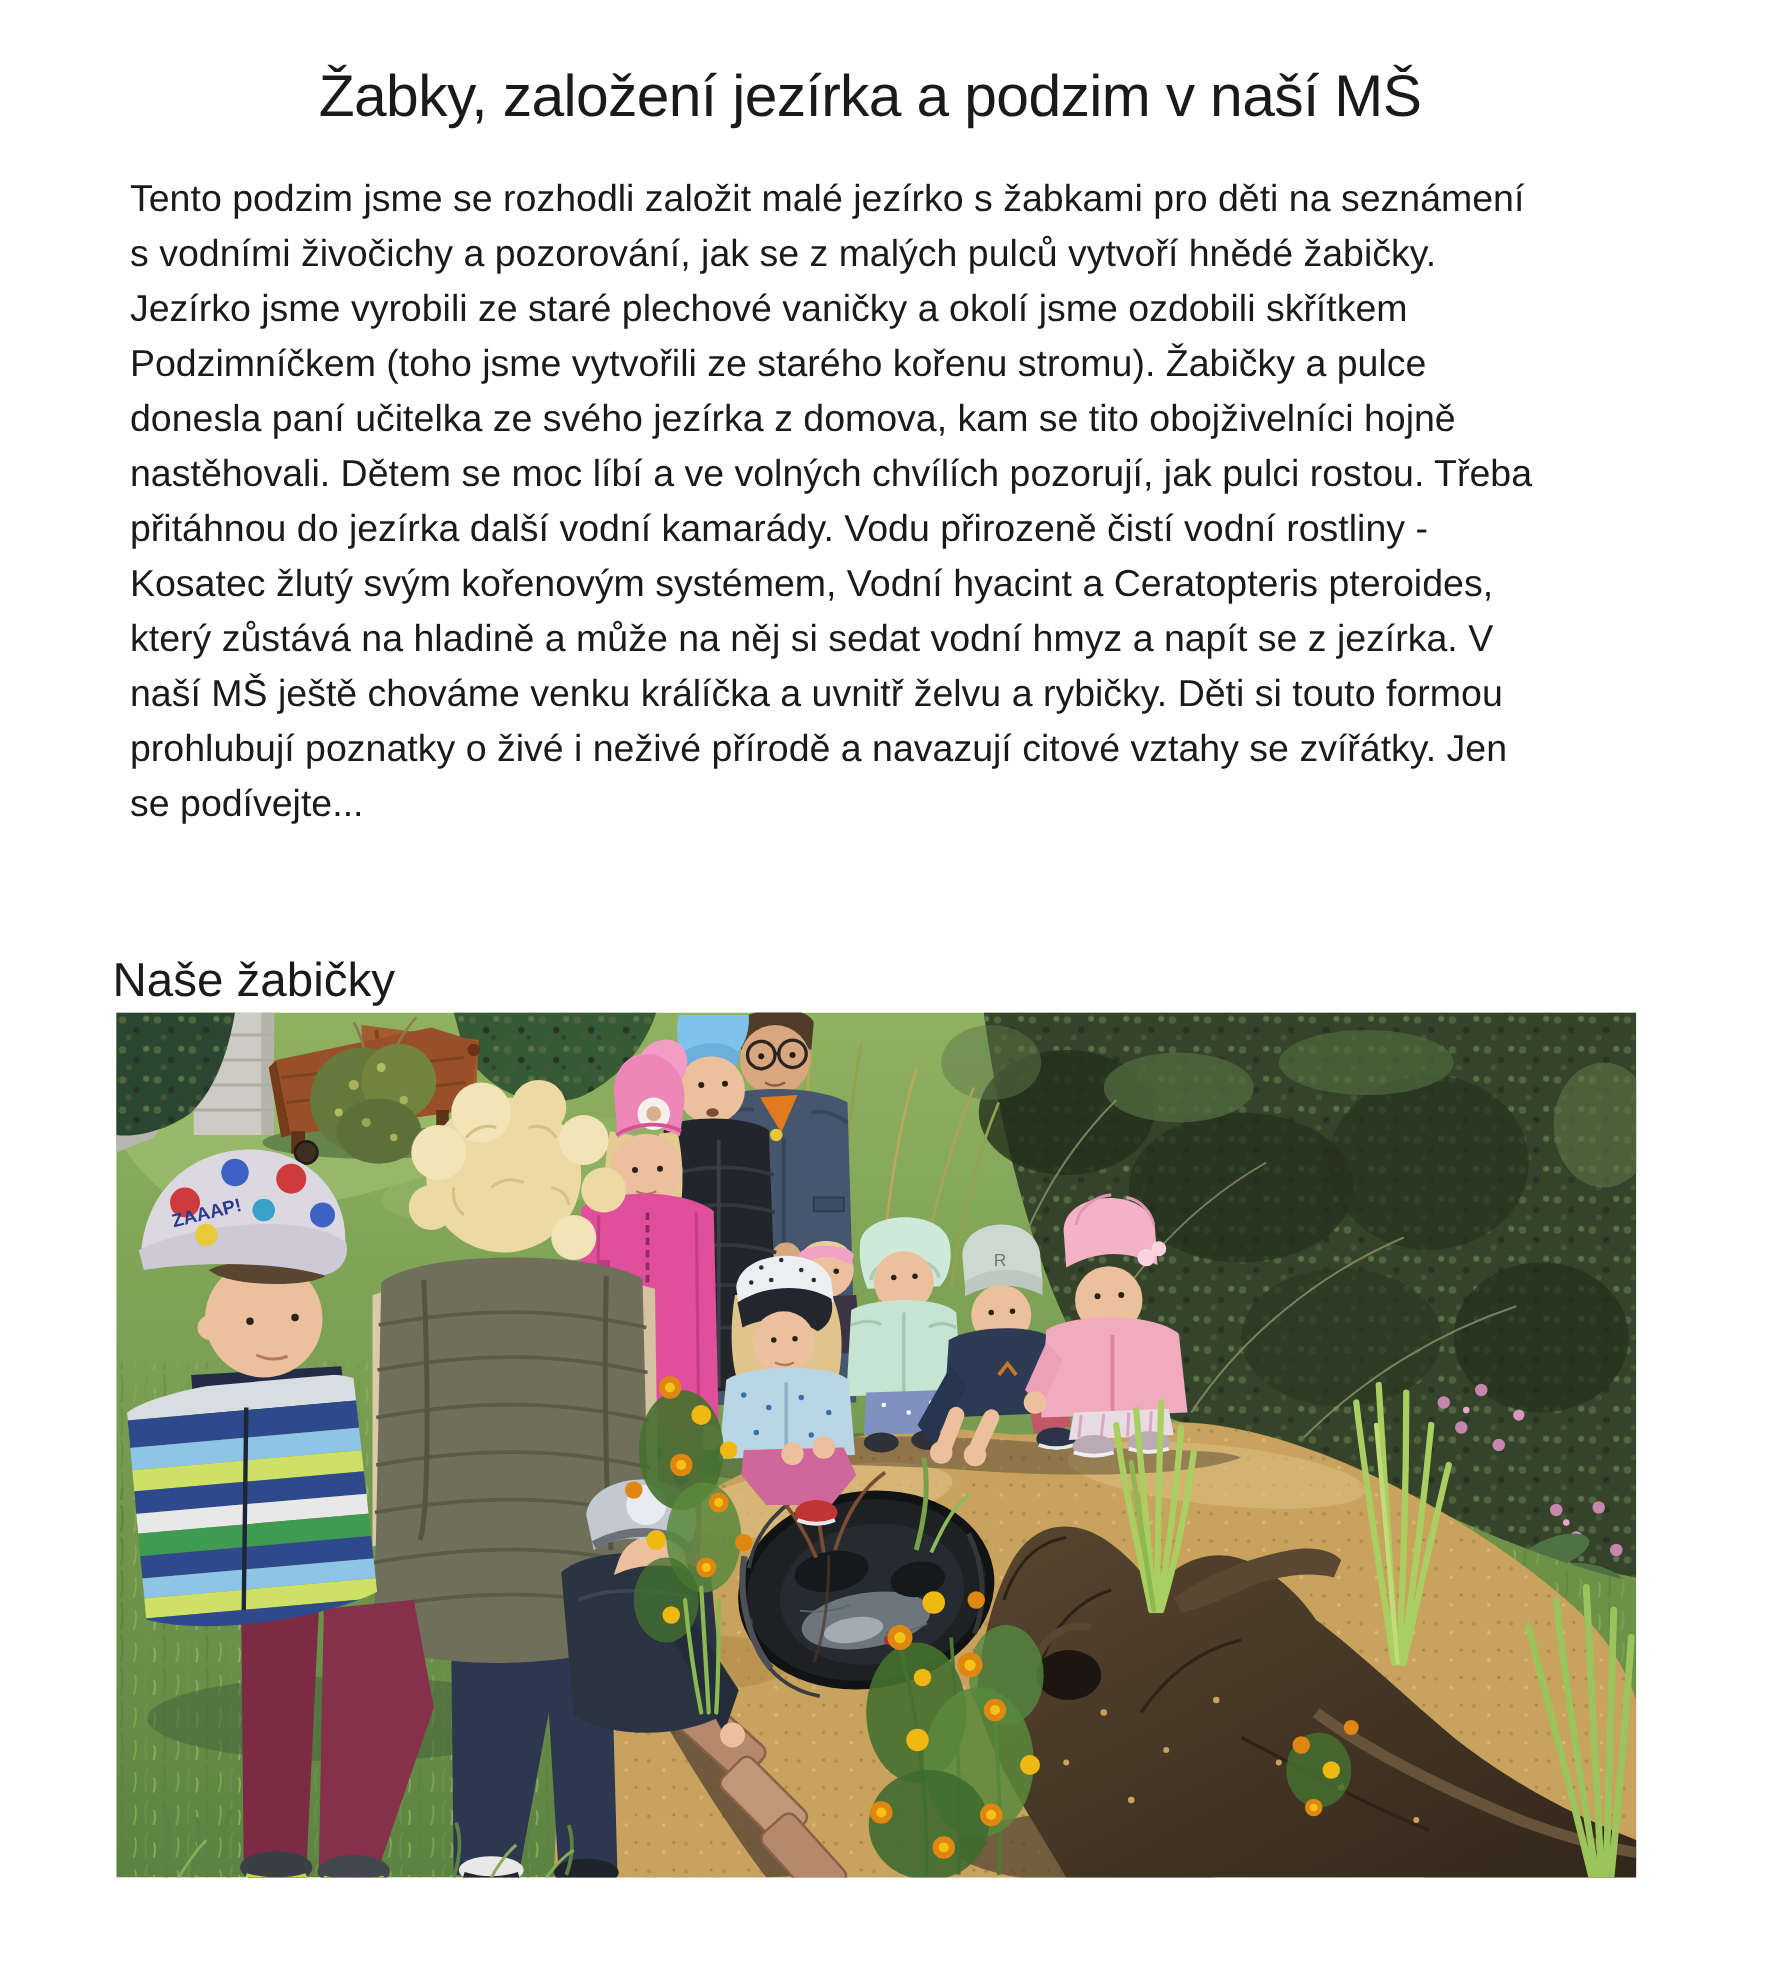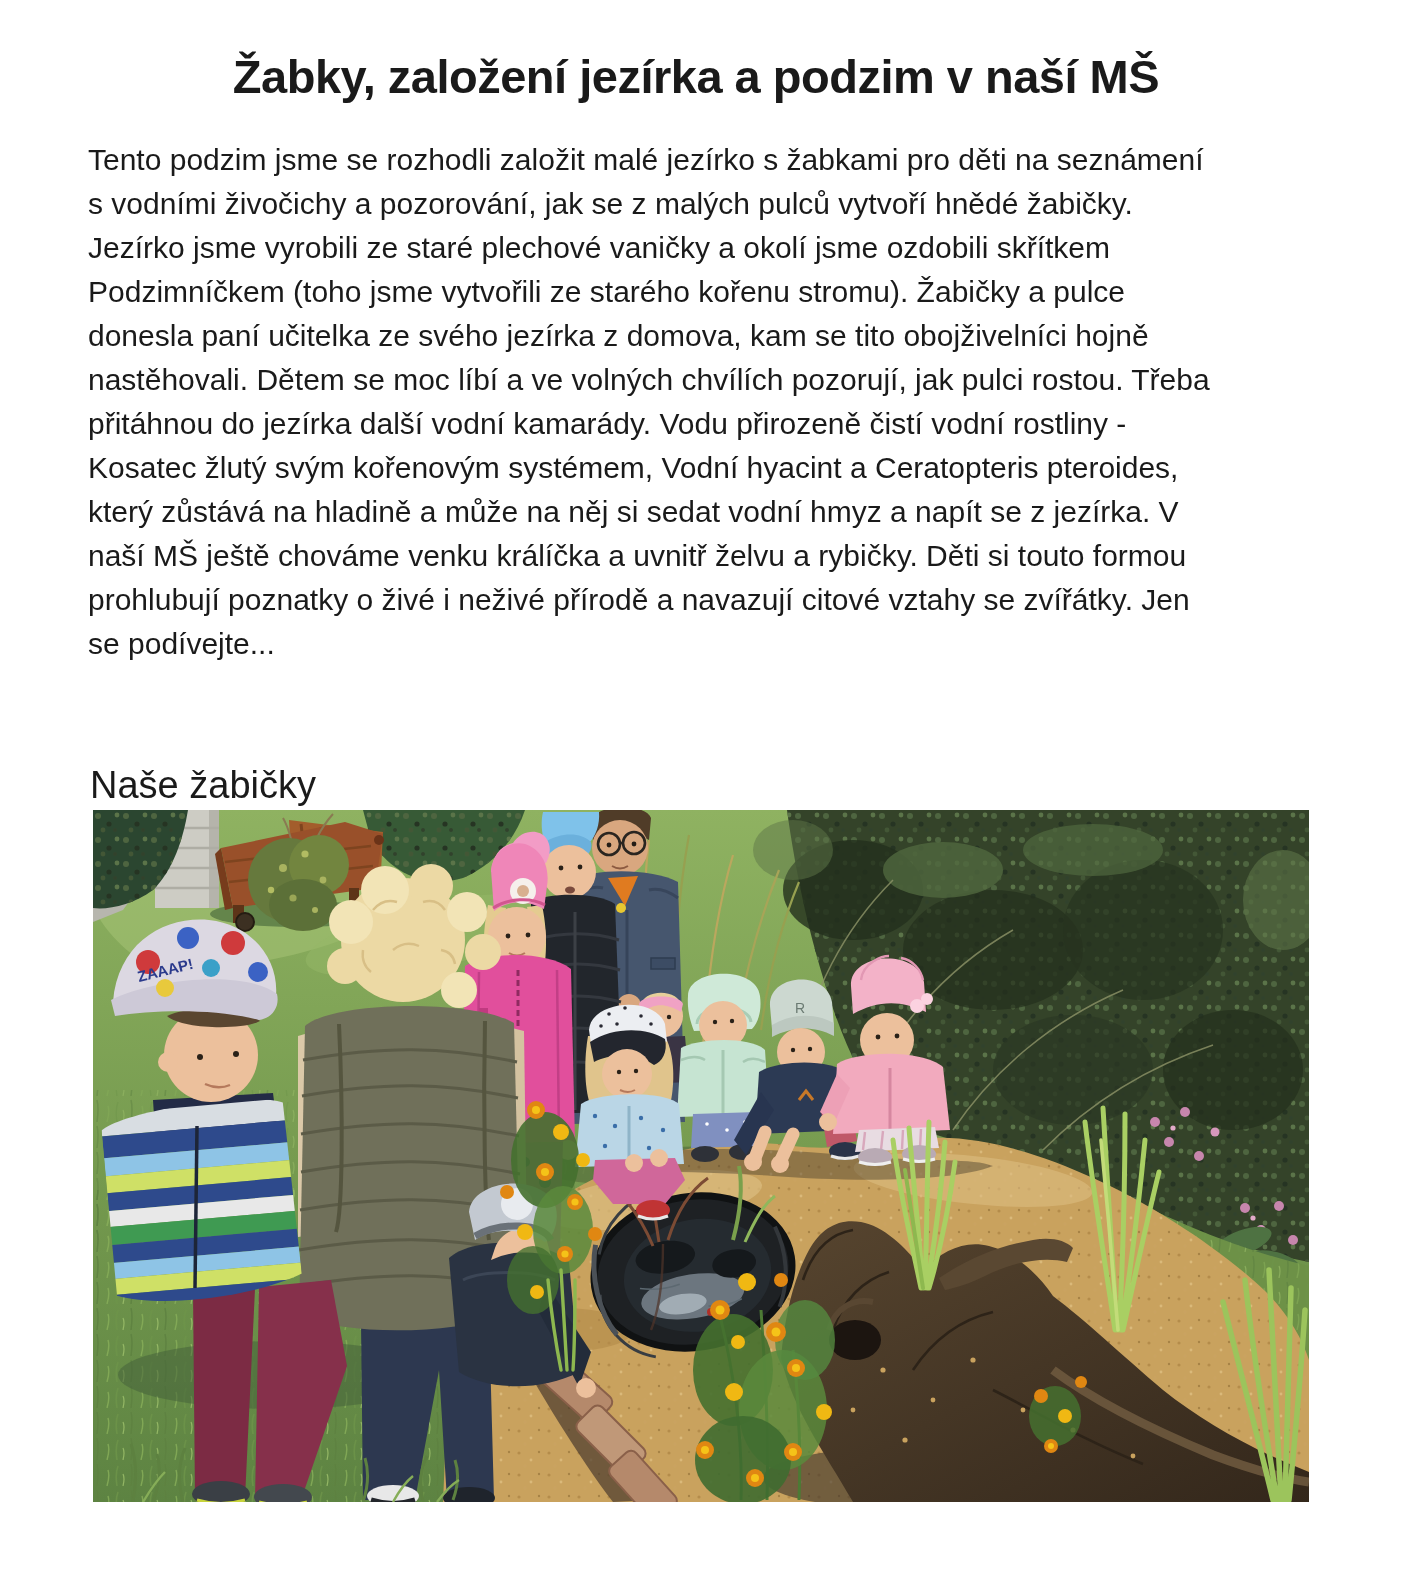--- a/index.html
+++ b/index.html
@@ -1,19 +1,19 @@
 <!DOCTYPE html>
 <html><head>
 <meta charset="utf-8">
 <style>
   html,body{margin:0;padding:0;background:#ffffff}
   body{font-family:"Liberation Sans","DejaVu Sans",sans-serif;color:#1a1a1a}
   .page{width:1416px;height:1582px;box-sizing:border-box;padding:50px 112px 0 88px;background:#fff;overflow:hidden}
-  h1.title{font-size:47px;line-height:54px;font-weight:700;text-align:center;margin:0 0 34px 0;letter-spacing:-0.5px}
-  p.body-text{font-size:30px;line-height:44px;margin:0;white-space:pre-line}
+  h1.title{font-size:47px;line-height:54px;font-weight:400;text-align:center;margin:0 0 34px 0;letter-spacing:-0.5px}
+  p.body-text{font-size:30px;line-height:44px;margin:16px;white-space:pre-line}
   p.caption{font-size:38px;line-height:44px;margin:97px 0 3px 2px}
   figure.photo{margin:0 0 0 5px;width:1216px;height:692px}
   figure.photo svg{display:block}
 </style>
 </head>
 <body>
 
 <div class="page">
 
   <h1 class="title">Žabky, založení jezírka a podzim v naší MŠ</h1>

